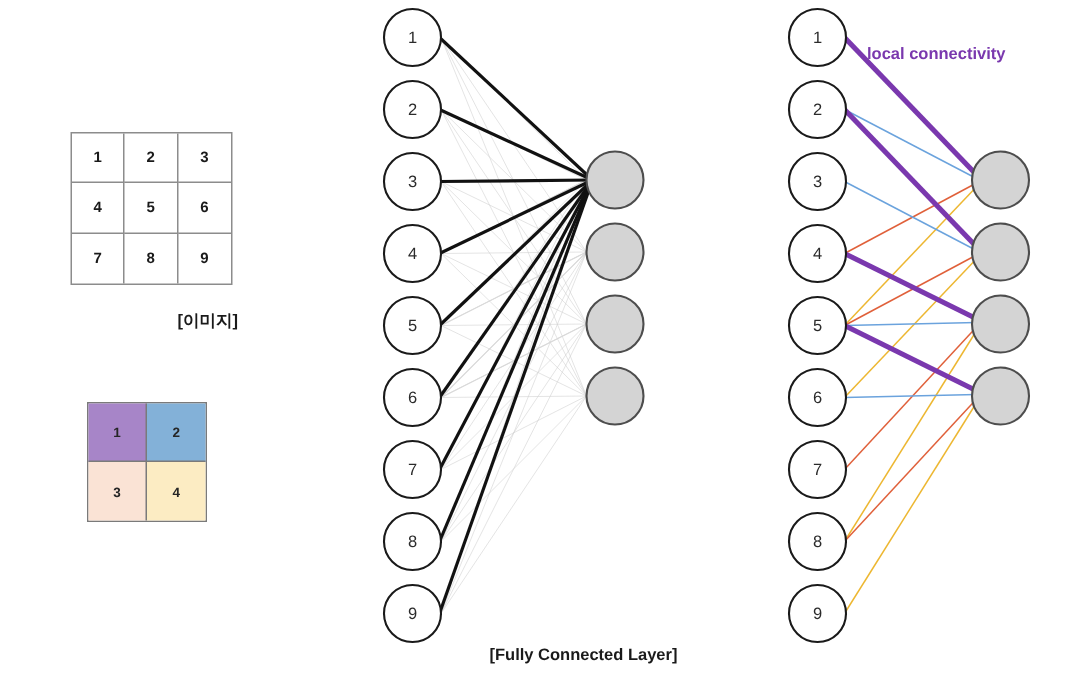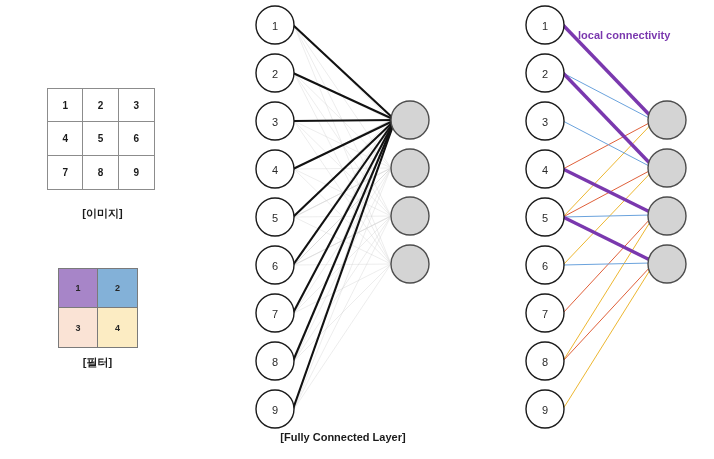--- a/index.html
+++ b/index.html
@@ -46,24 +46,25 @@
   #image-grid .cell:nth-child(3n) { border-right: none; }
   #image-grid .cell:nth-child(n+7) { border-bottom: none; }
 
   .caption {
     position: absolute;
     font-size: 11px;
     font-weight: bold;
     color: #1a1a1a;
     text-align: center;
     white-space: nowrap;
+    padding-left: 36px;
   }
   #image-caption { left: 0; top: 206px; width: 205px; }
   #filter-caption { left: 0; top: 355px; width: 195px; }
-  #fc-caption { left: 243px; top: 431px; width: 200px; }
+  #fc-caption { left: 253px; top: 431px; width: 200px; }
   #conv-caption { left: 505px; top: 431px; width: 205px; }
 
   
   #filter-grid {
     position: absolute;
     left: 58px;
     top: 268px;
     width: 80px;
     height: 80px;
     display: grid;
@@ -140,21 +141,20 @@
       <div class="cell">9</div>
     </div>
   <div class="caption" id="image-caption">[이미지]</div>
 
   <div id="filter-grid">
       <div class="fcell" style="background: rgb(167, 133, 200);">1</div>
       <div class="fcell" style="background: rgb(131, 177, 216);">2</div>
       <div class="fcell" style="background: rgb(250, 227, 213);">3</div>
       <div class="fcell" style="background: rgb(252, 236, 195);">4</div>
     </div>
-  <div class="caption" id="filter-caption">[필터]</div>
 
   <svg class="panel-svg" id="network-svg" viewBox="0 0 714 459">
       <g>
         <line x1="294" y1="25" x2="391" y2="120" class="conn-faint"></line>
         <line x1="294" y1="25" x2="391" y2="168" class="conn-faint"></line>
         <line x1="294" y1="25" x2="391" y2="216" class="conn-faint"></line>
         <line x1="294" y1="25" x2="391" y2="264" class="conn-faint"></line>
         <line x1="294" y1="73" x2="391" y2="120" class="conn-faint"></line>
         <line x1="294" y1="73" x2="391" y2="168" class="conn-faint"></line>
         <line x1="294" y1="73" x2="391" y2="216" class="conn-faint"></line>

